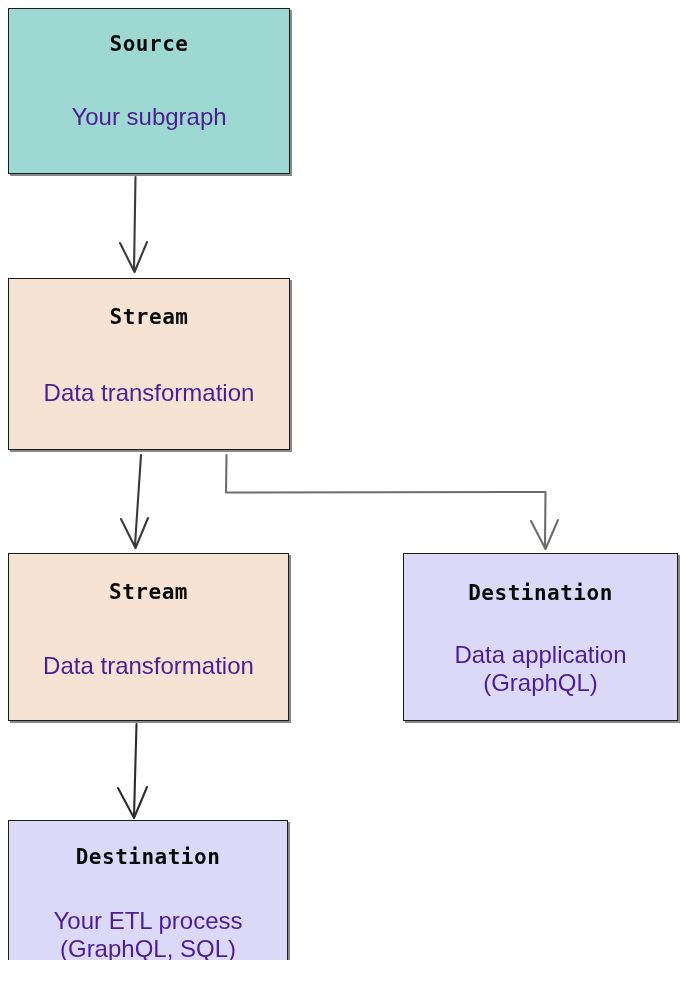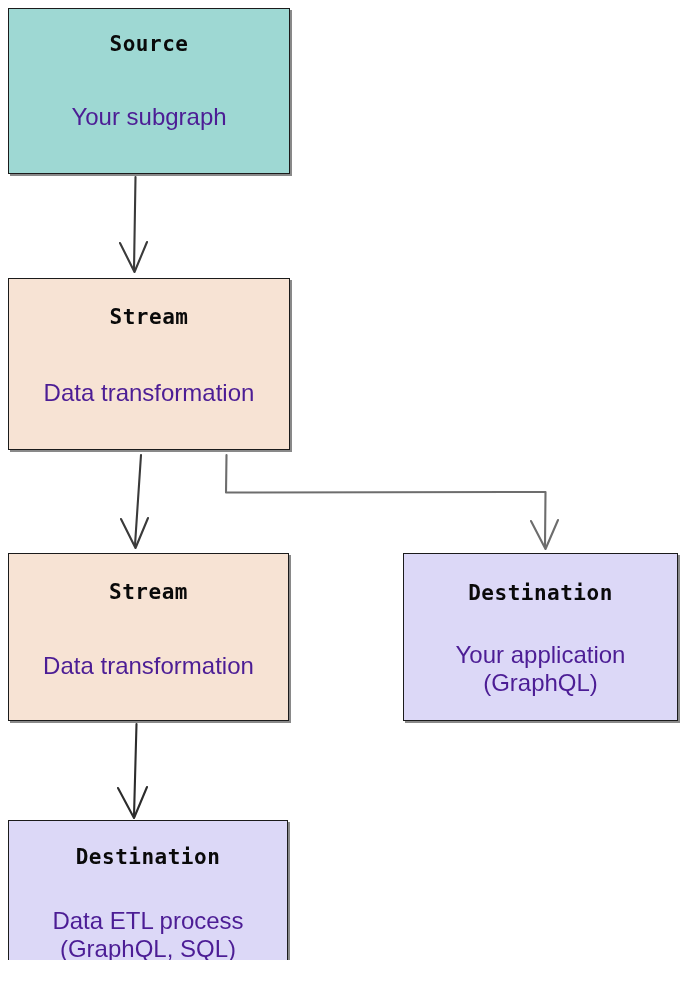--- a/index.html
+++ b/index.html
@@ -125,23 +125,23 @@
     <div class="node-body">Data transformation</div>
   </div>
 
   <div class="node" id="node-stream-2">
     <div class="node-title">Stream</div>
     <div class="node-body">Data transformation</div>
   </div>
 
   <div class="node" id="node-dest-app">
     <div class="node-title">Destination</div>
-    <div class="node-body">Your application
+    <div class="node-body">Data application
 (GraphQL)</div>
   </div>
 
   <div class="node" id="node-dest-etl">
     <div class="node-title">Destination</div>
-    <div class="node-body">Data ETL process
+    <div class="node-body">Your ETL process
 (GraphQL, SQL)</div>
   </div>
 
 </div>
 
 </body></html>

